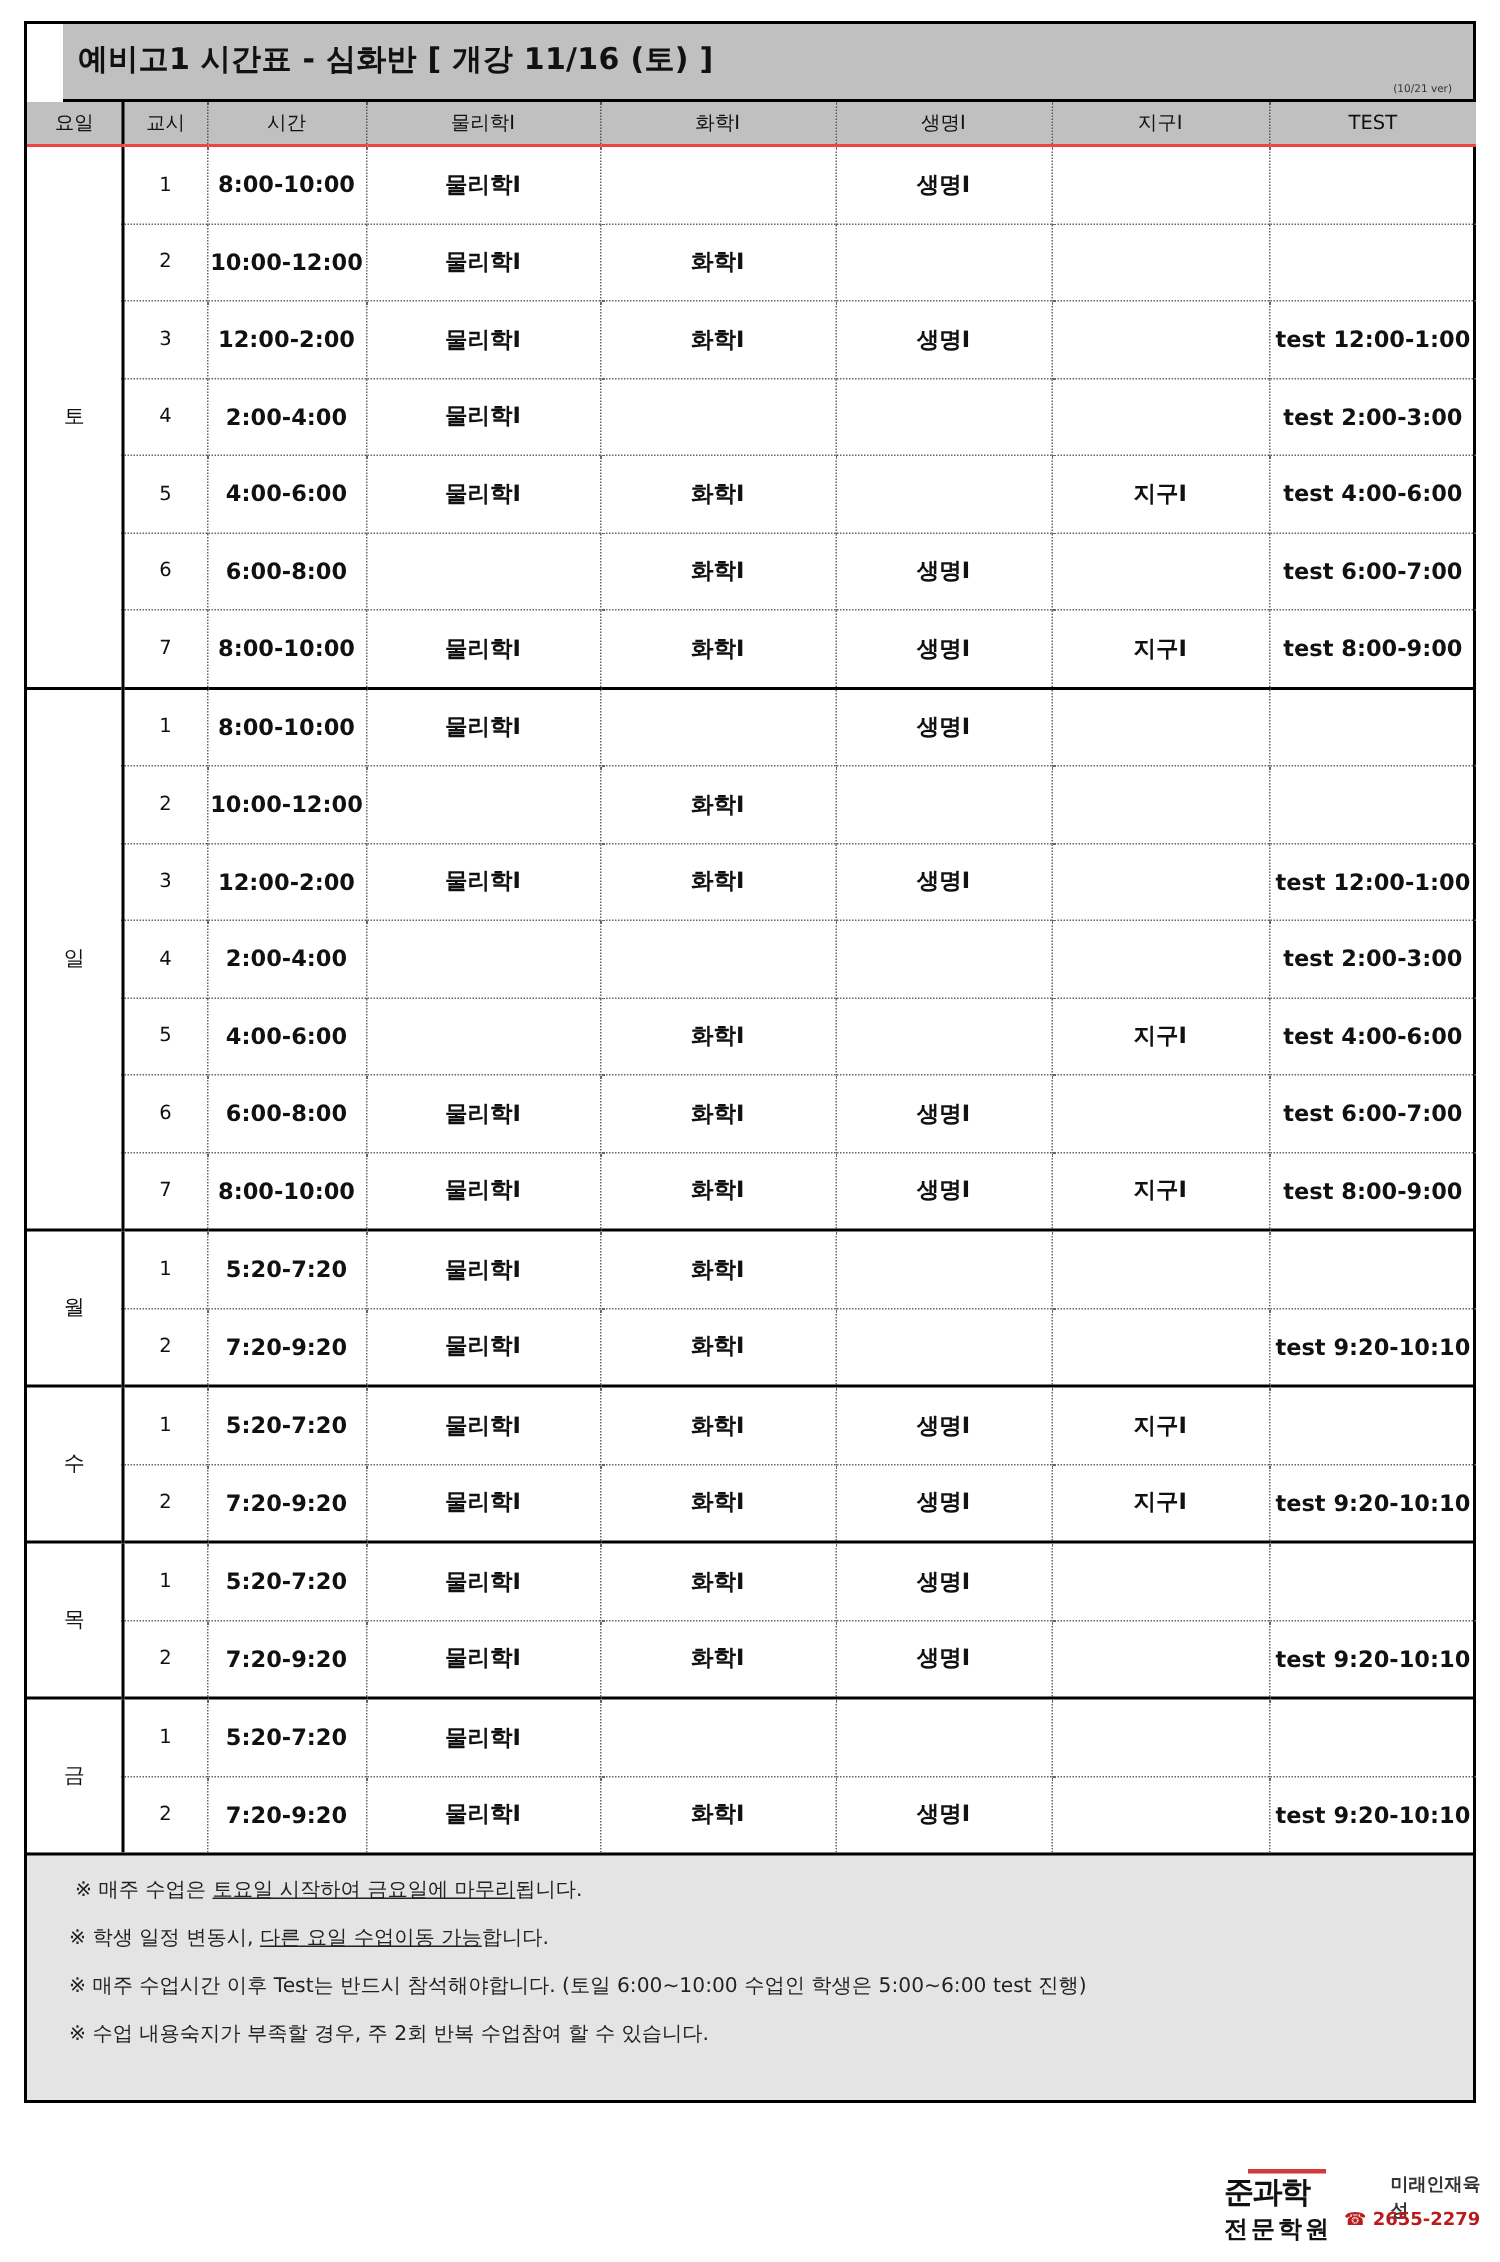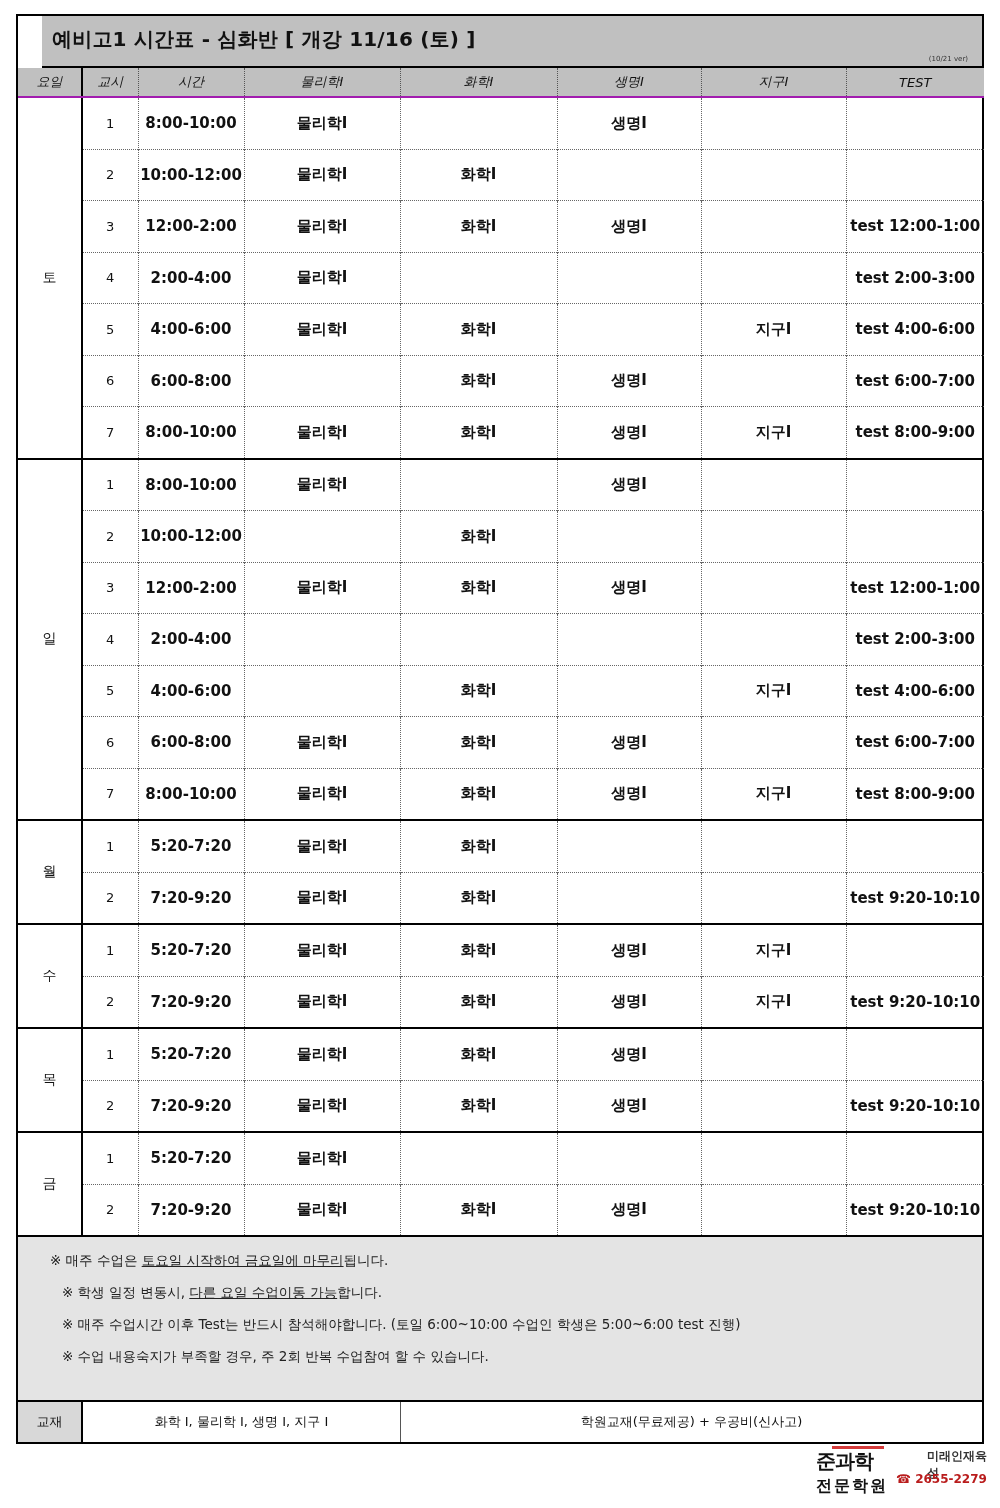--- a/index.html
+++ b/index.html
@@ -2,31 +2,31 @@
 <html><head>
 <meta charset="utf-8">
 <style>
   html, body { margin:0; padding:0; background:#ffffff; }
   body { width:1000px; height:1508px; position:relative; font-family:"DejaVu Sans", "Liberation Sans", sans-serif; color:#111; overflow:hidden; }
   .sheet { position:absolute; left:16px; top:14px; width:968px; border:2px solid #000; box-sizing:border-box; }
   .title-bar { position:relative; height:50px; background:#c0c0c0; border-bottom:2px solid #000;margin-left:24px; }
   .title-text { position:absolute; left:10px; top:10px; font-size:20px; font-weight:bold; letter-spacing:0.2px; }
   .version { position:absolute; right:14px; bottom:3px; font-size:7px; color:#333; }
   table.tt { border-collapse:collapse; width:966px; table-layout:fixed; }
-  table.tt th { background:#c0c0c0; font-weight:normal; font-size:13px; height:28px; border-bottom:2px solid #a21caf; border-left:1px dotted #555; padding:0;font-style:italic; }
+  table.tt th { background:#c0c0c0; font-weight:normal; font-size:13px; height:28px; border-bottom:2px solid #ef4444; border-left:1px dotted #555; padding:0; }
   table.tt th.c-day { border-left:none; }
   table.tt th.c-period { border-left:2px solid #000; }
   table.tt td { height:50.5px; text-align:center; vertical-align:middle; padding:0; border-left:1px dotted #666; border-top:1px dotted #666; font-size:15px; font-weight:bold; }
   table.tt td.day { font-weight:normal; font-size:14px; border-left:none; border-right:2px solid #000; }
   table.tt td.period { font-weight:normal; font-size:13px; border-left:none; }
   table.tt td.test { font-size:15px; }
   table.tt tr.group-start td { border-top:2px solid #000; }
   table.tt tr.first-group td { border-top:none; }
   .notes { background:#e4e4e4; border-top:2px solid #000; height:165px; box-sizing:border-box; padding-top:12px; }
-  .note { font-size:13.5px; height:32px; line-height:22px; color:#222; padding-left:44px; }
+  .note { font-size:13.5px; height:32px; line-height:22px; color:#222; padding-left:28px; }
   .note.n1 { padding-left:32px; }
   .note u { text-decoration:underline; }
   .book-row { display:flex; border-top:2px solid #000; height:40px; }
   .book-label { width:63px; background:#d8d8d8; border-right:2px solid #000; display:flex; align-items:center; justify-content:center; font-size:13px; }
   .book-subjects { width:317px; border-right:1px solid #555; display:flex; align-items:center; justify-content:center; font-size:13px; }
   .book-desc { flex:1; display:flex; align-items:center; justify-content:center; font-size:13px; }
   .footer { position:absolute; left:812px; top:1442px; width:180px; height:62px; }
   .logo { position:absolute; left:2px; top:0; width:78px; height:60px; }
   .logo-bar { position:absolute; left:18px; top:4px; width:52px; height:3px; background:#d43a3a; }
   .logo-top { position:absolute; left:2px; top:6px; font-size:20px; font-weight:bold; letter-spacing:-1px; }
@@ -274,25 +274,20 @@
       </tbody>
   </table>
 
   <div class="notes">
     <div class="note n1"><span>※ 매주 수업은 </span><u>토요일 시작하여 금요일에 마무리</u><span>됩니다.</span></div>
     <div class="note"><span>※ 학생 일정 변동시, </span><u>다른 요일 수업이동 가능</u><span>합니다.</span></div>
     <div class="note"><span>※ 매주 수업시간 이후 Test는 반드시 참석해야합니다. (토일 6:00~10:00 수업인 학생은 5:00~6:00 test 진행)</span></div>
     <div class="note"><span>※ 수업 내용숙지가 부족할 경우, 주 2회 반복 수업참여 할 수 있습니다.</span></div>
   </div>
 
-  <div class="book-row">
-    <div class="book-label">교재</div>
-    <div class="book-subjects">화학 I,  물리학 I,  생명 I,  지구 I</div>
-    <div class="book-desc">학원교재(무료제공) + 우공비(신사고)</div>
-  </div>
 </div>
 
 <div class="footer">
   <div class="logo">
     <div class="logo-bar"></div>
     <div class="logo-top">준과학</div>
     <div class="logo-bottom">전문학원</div>
   </div>
   <div class="slogan">미래인재육성</div>
   <div class="phone">

